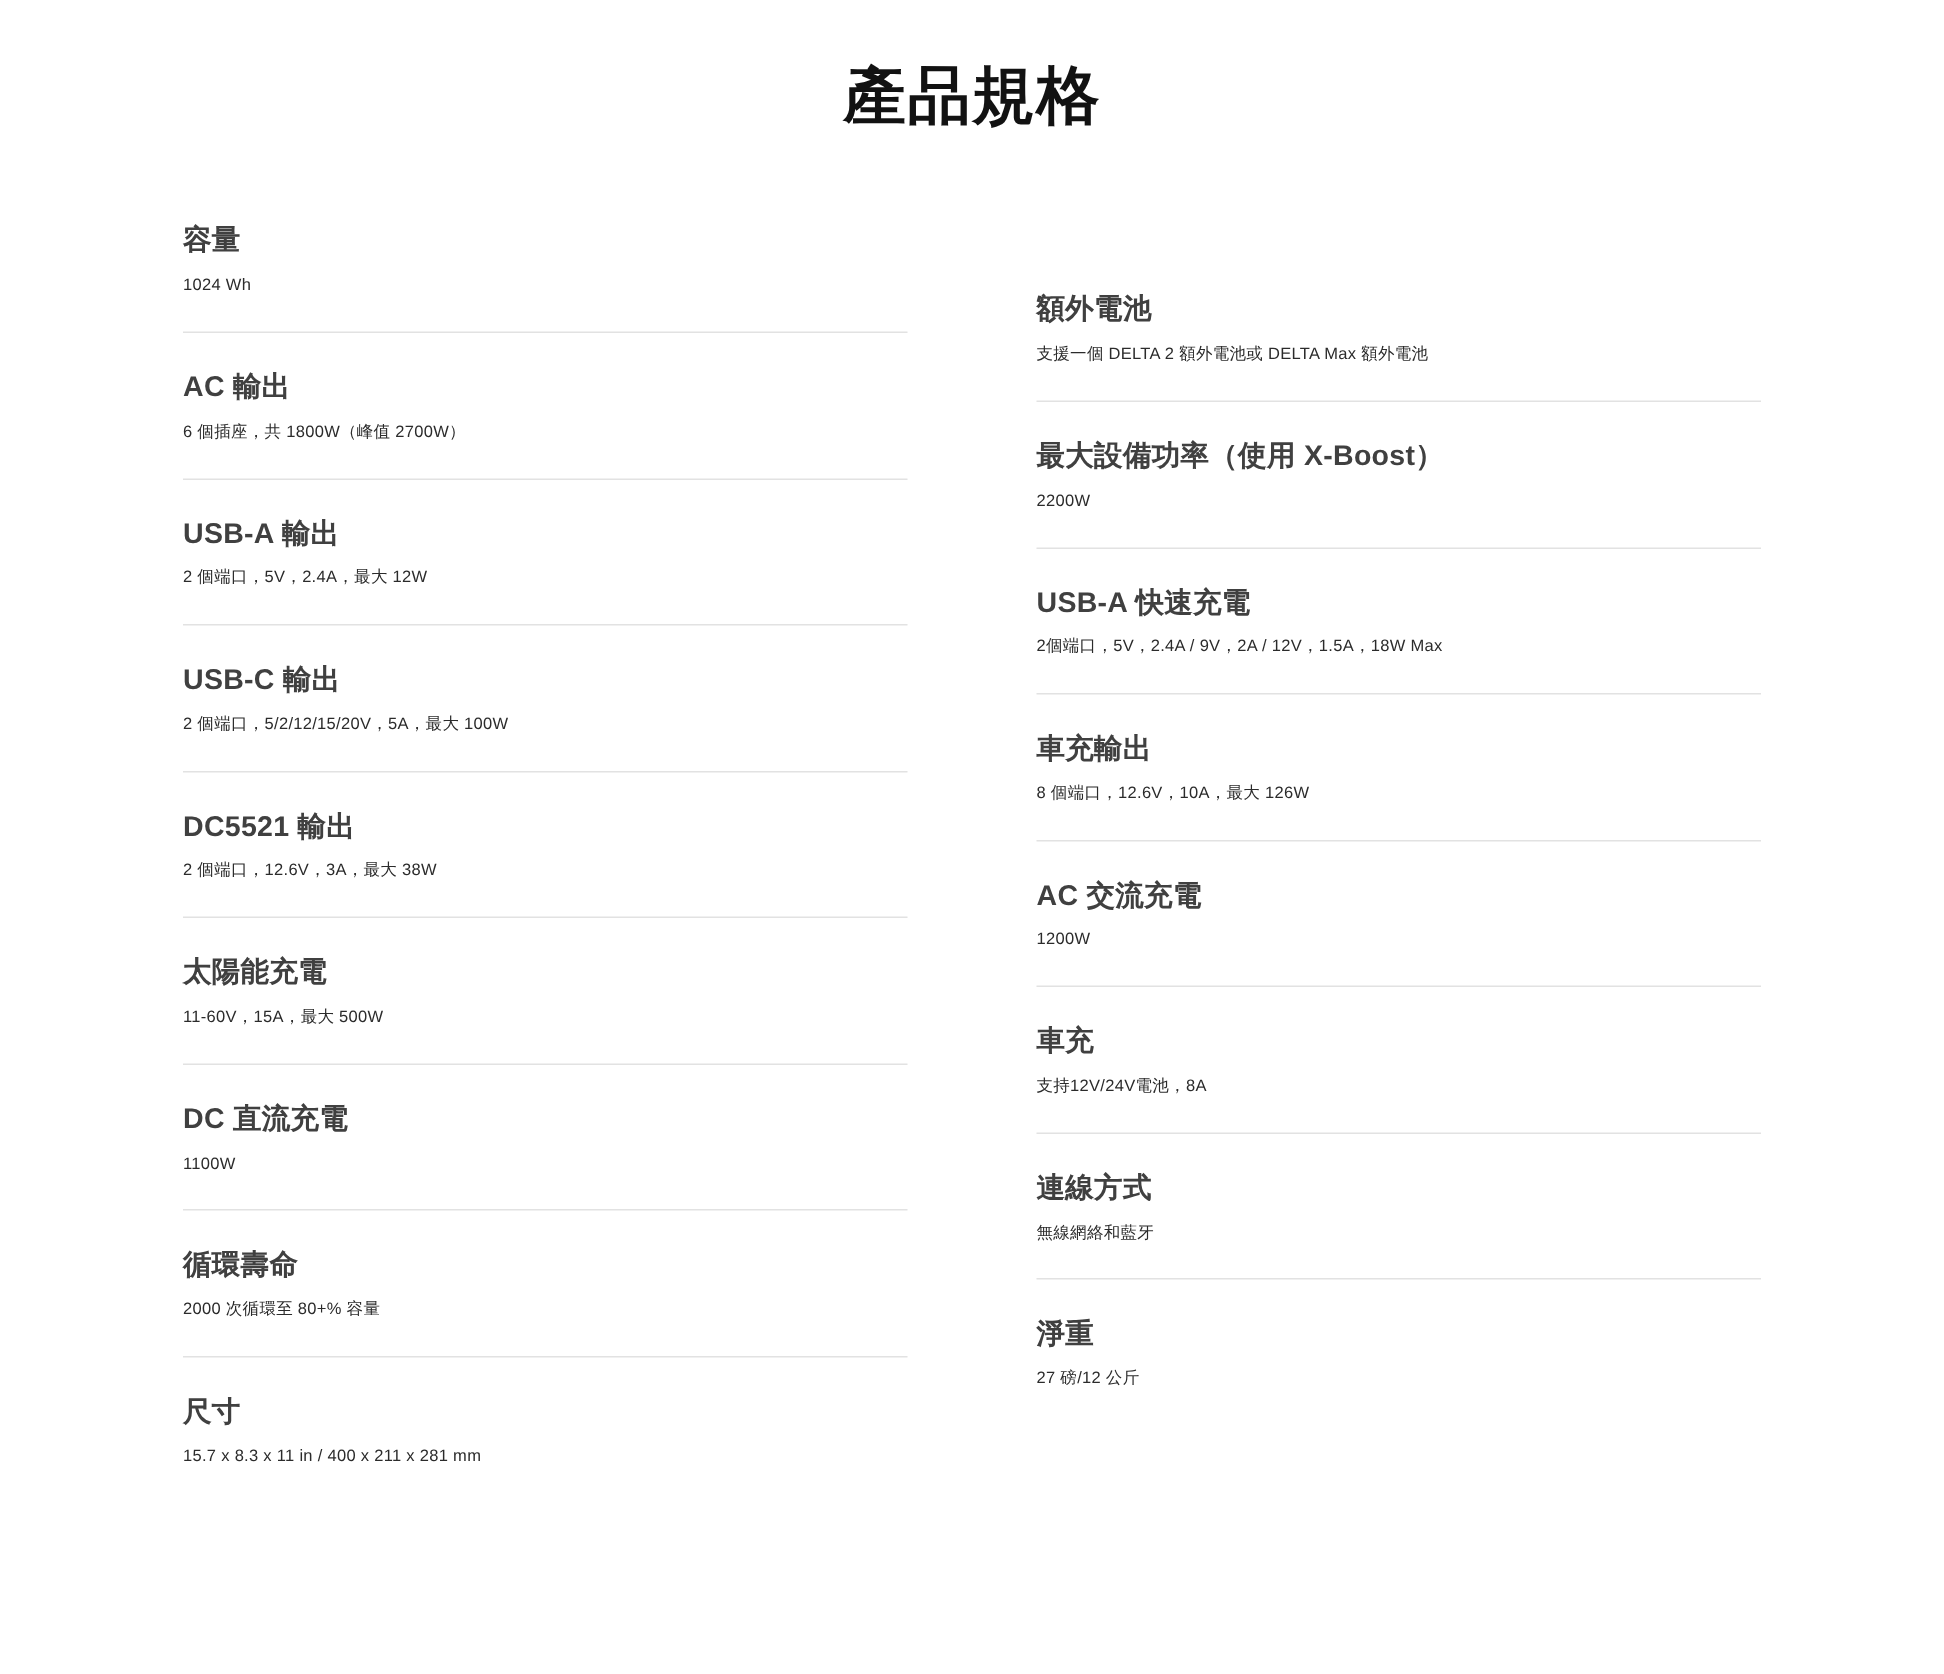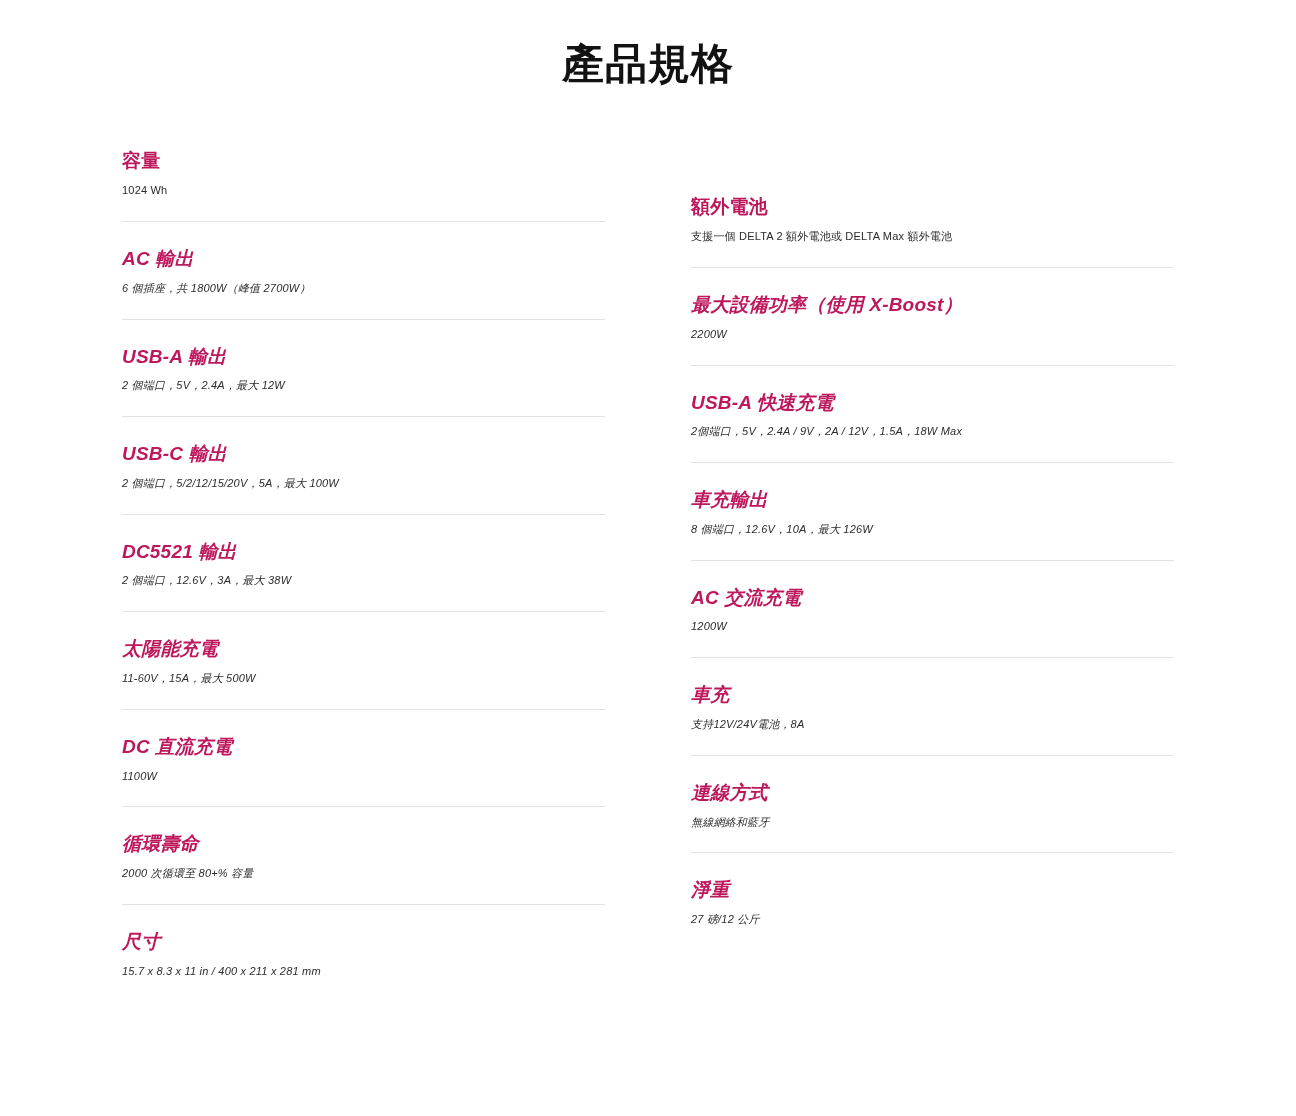--- a/index.html
+++ b/index.html
@@ -47,26 +47,25 @@
     box-sizing: border-box;
     display: flex;
     flex-direction: column;
     justify-content: flex-start;
   }
   .spec-item:last-child {
     border-bottom: none;
   }
   .spec-item + .spec-item {
     padding-top: 24px;
-    font-style: italic;
   }
   .spec-label {
     font-size: 19px;
     font-weight: bold;
-    color: #be185d;
+    color: #404040;
     line-height: 1.35;
     margin-bottom: 9px;
     letter-spacing: 0.2px;
   }
   .spec-value {
     font-size: 11px;
     color: #2b2b2b;
     line-height: 1.45;
     letter-spacing: 0.2px;
   }

